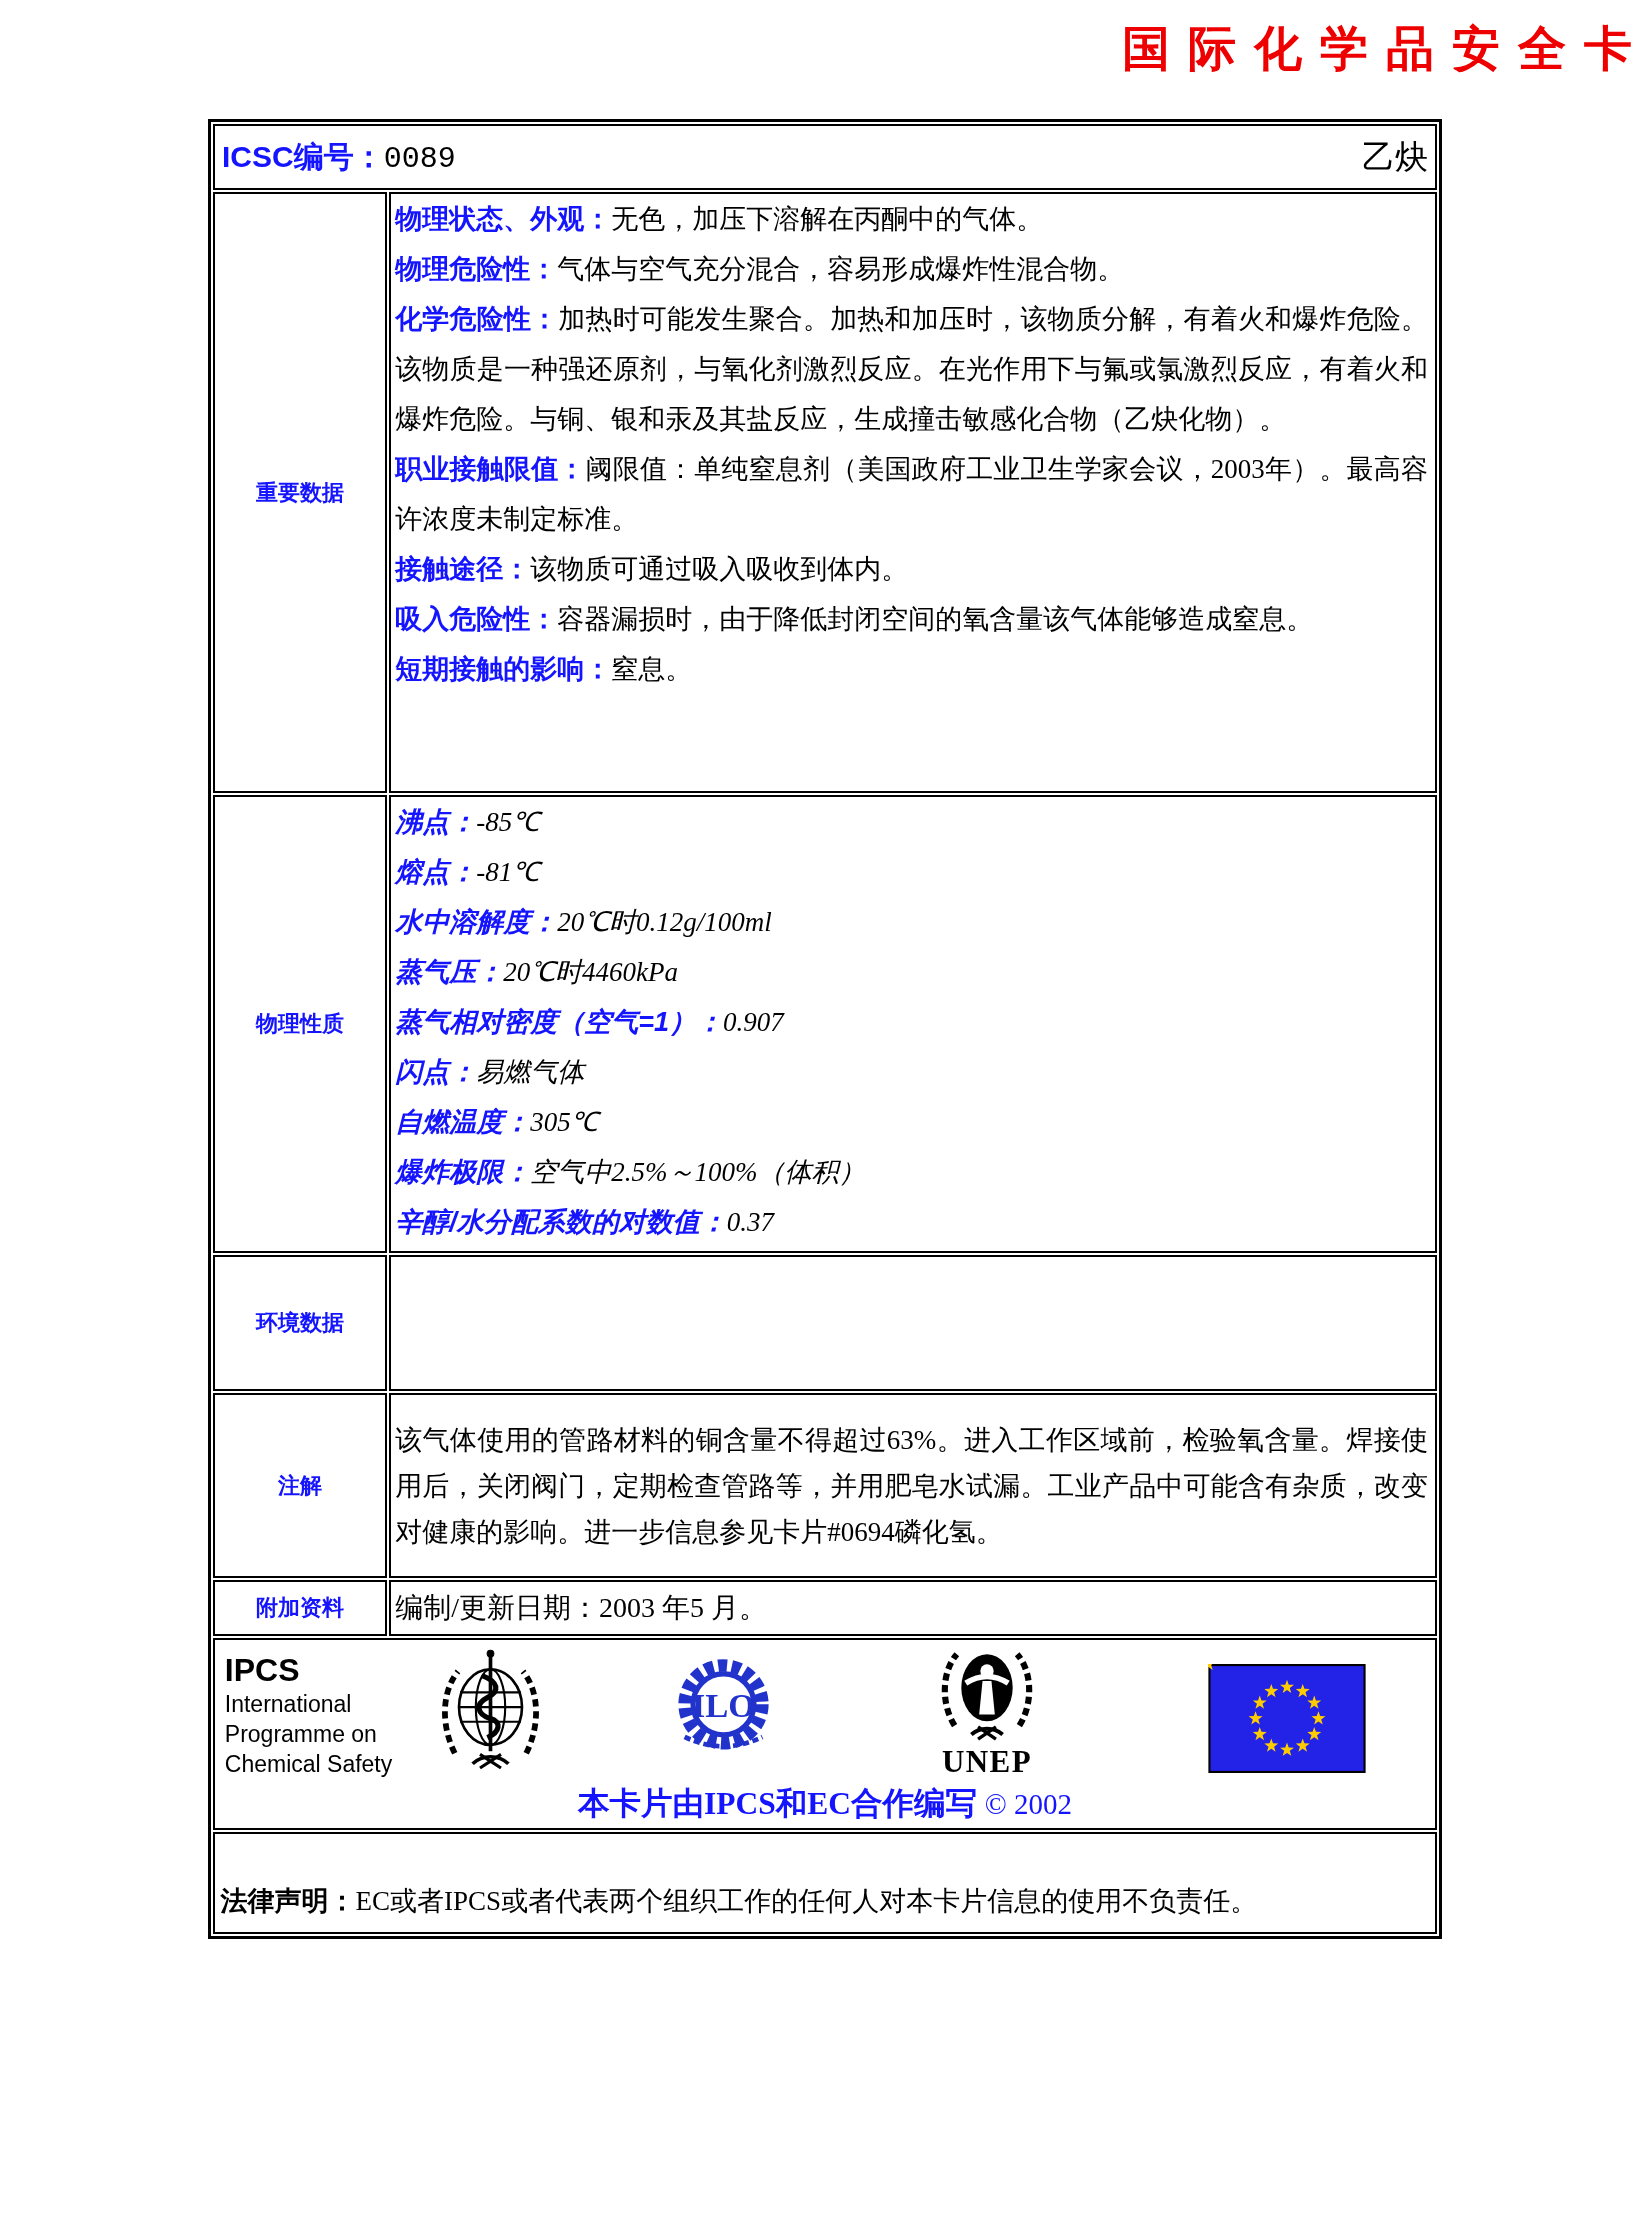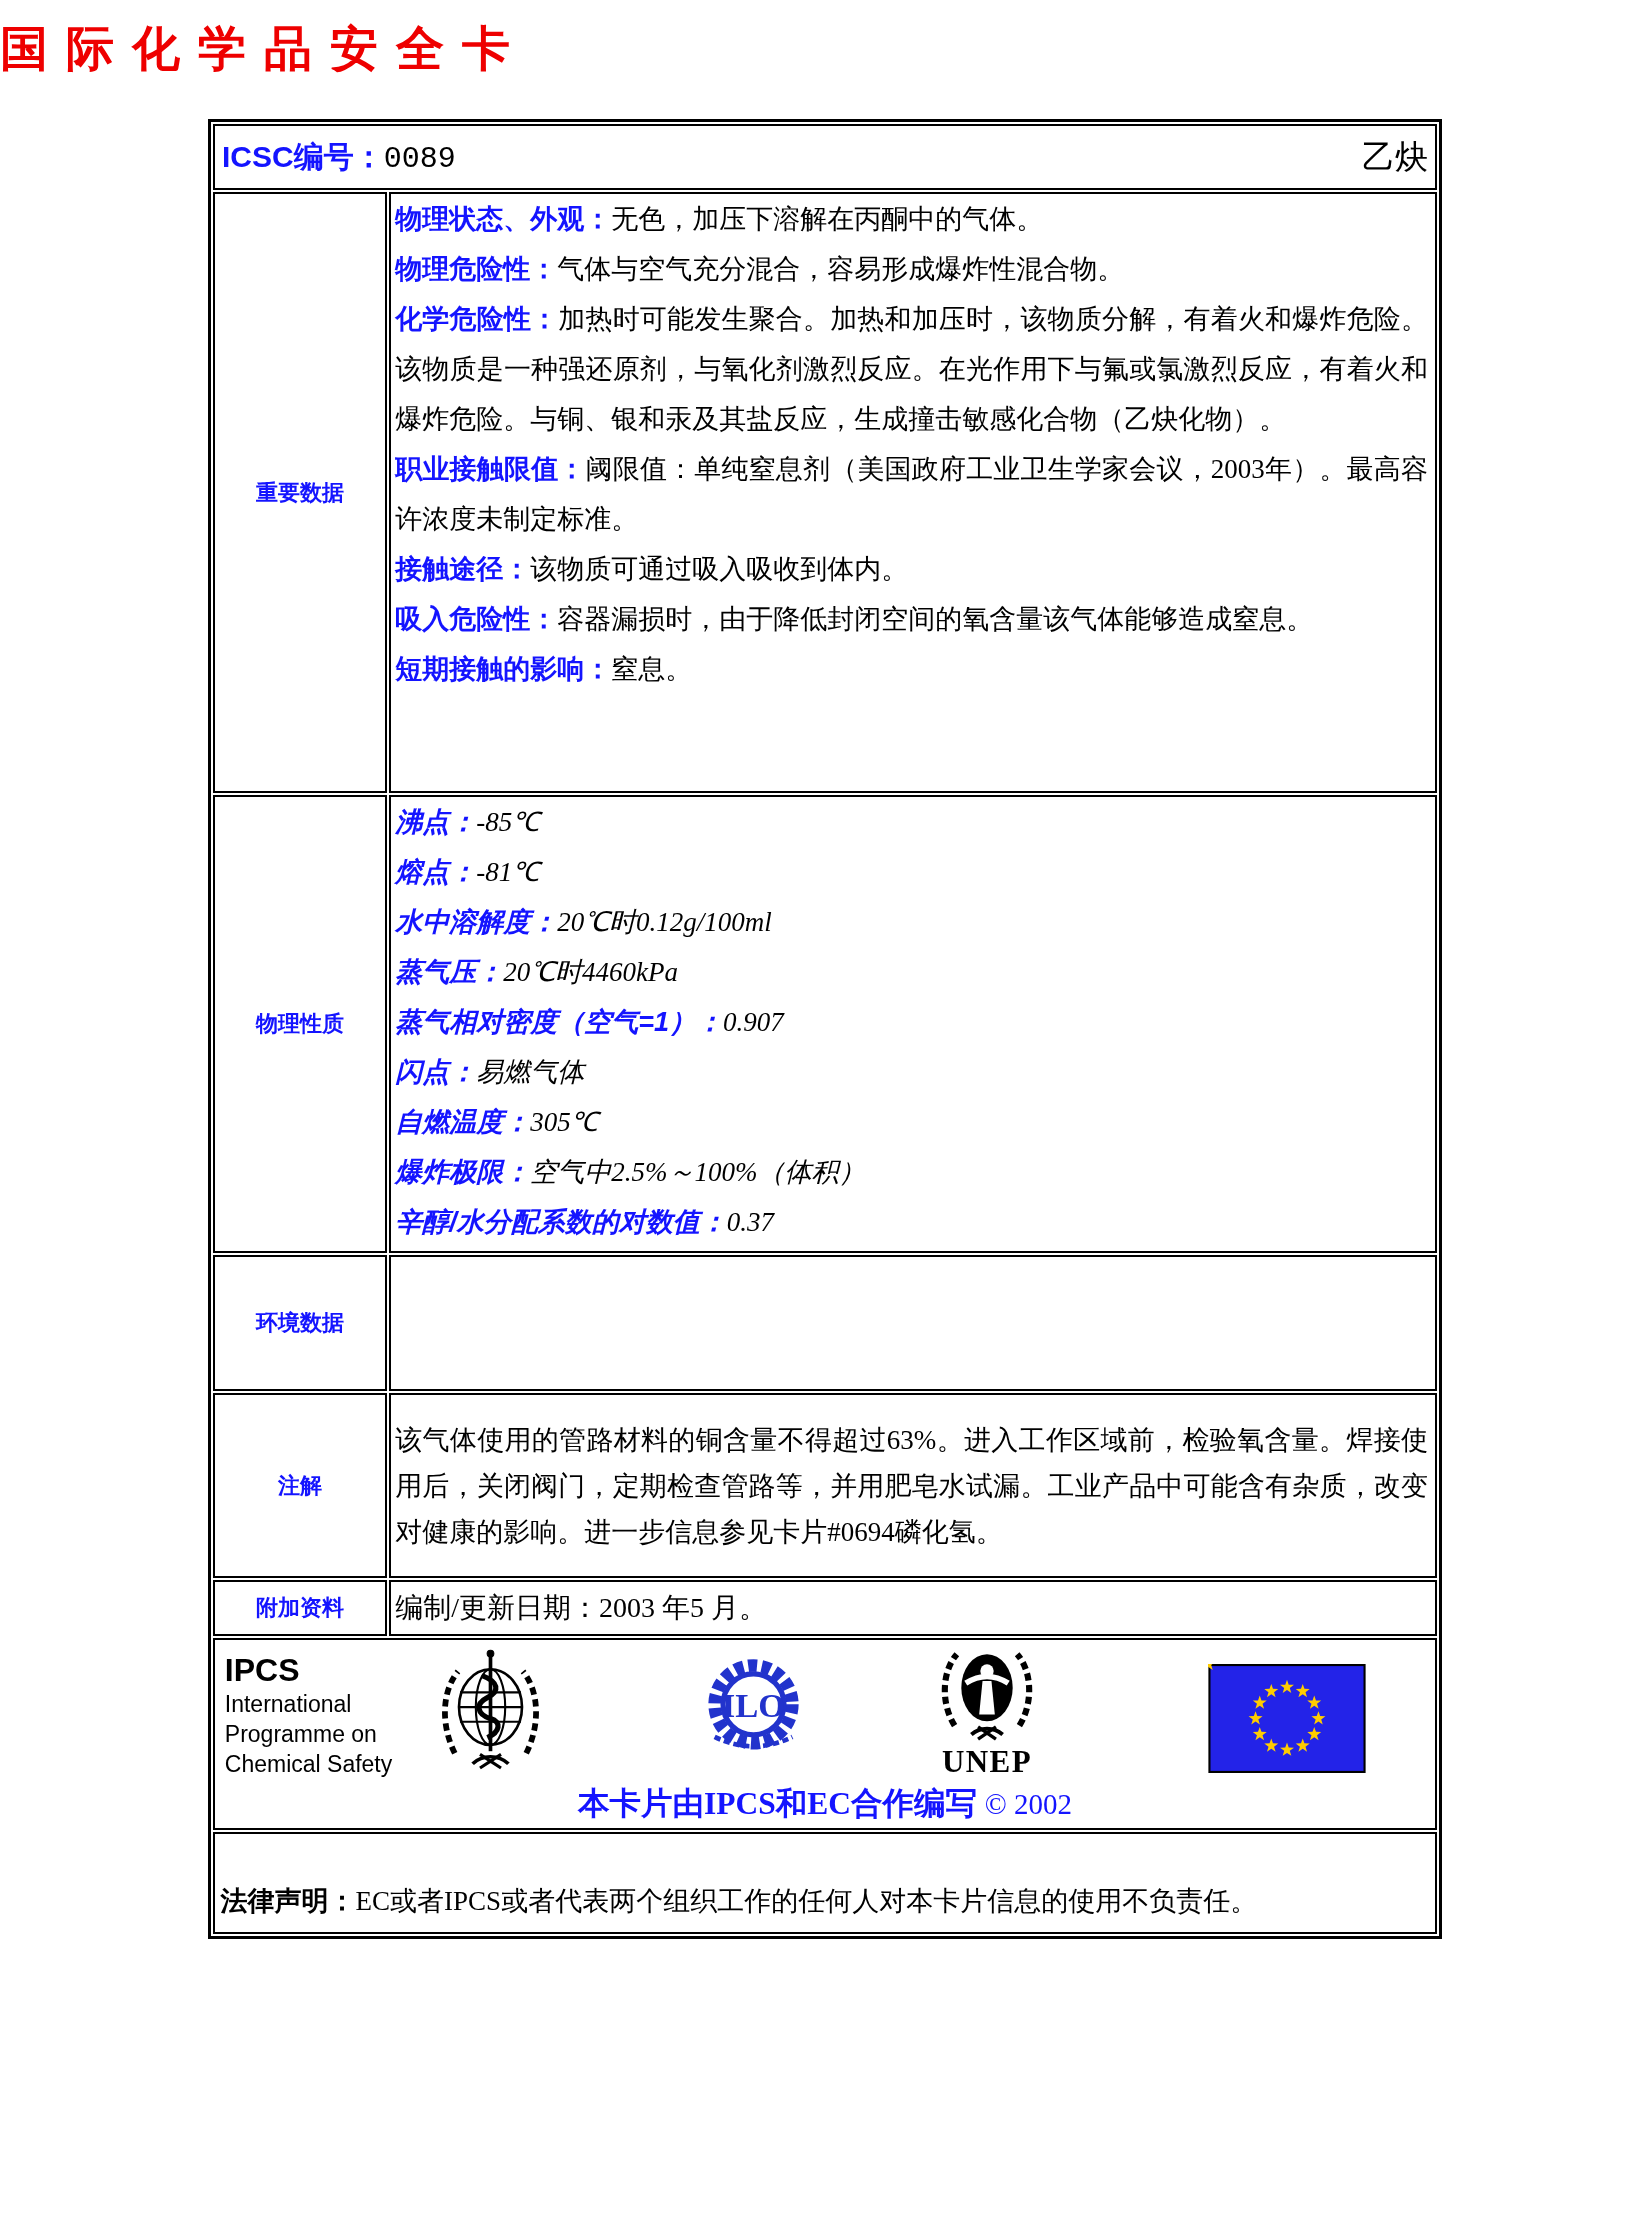--- a/index.html
+++ b/index.html
@@ -1,19 +1,19 @@
 <!DOCTYPE html>
 <html style="font-size:11.2px"><head>
 <meta charset="utf-8">
 <style>
   html,body{margin:0;padding:0;background:#ffffff;}
   .page{position:relative;width:1650px;height:2239px;background:#ffffff;overflow:hidden;
         font-family:"Liberation Serif", serif;color:#000;}
   
-  .doc-title{margin:0;padding-top:21px;height:64px;text-align:left;
+  .doc-title{margin:0;padding-top:21px;height:64px;text-align:right;
              font-family:"Liberation Serif", serif;font-weight:bold;
              font-size:48px;line-height:56px;letter-spacing:18px;color:#ee0000;}
   
   table.card{margin:34px auto 0 auto;width:1234px;table-layout:fixed;
              border:3.5px solid #000;border-collapse:separate;border-spacing:2.1px;background:#fff;}
   td{border:2.1px solid #000;background:#fff;padding:0;vertical-align:middle;}
   col.c-label{width:174px;}
   
   .r1 td{height:62px;} .r2 td{height:597px;} .r3 td{height:454px;} .r4 td{height:132px;}
   .r5 td{height:181px;} .r6 td{height:52px;} .r7 td{height:188px;} .r8 td{height:63px;}
@@ -35,21 +35,21 @@
   .chem-name{font-size:33px;color:#000;}
   
   .addl-text{margin:0;font-size:28px;line-height:52px;}
   
   .ipcs-cell{position:relative;height:188px;}
   .ipcs-block{position:absolute;left:9.8px;top:11.2px;font-family:"Liberation Sans", sans-serif;color:#000;}
   .ipcs-acronym{font-weight:bold;font-size:32px;line-height:38px;}
   .ipcs-line{font-size:23px;line-height:30px;}
   .logo{position:absolute;}
   .logo-who{left:223px;top:5.6px;}
-  .logo-ilo{left:486px;top:15.4px;}
+  .logo-ilo{left:456px;top:15.4px;}
   .logo-unep{left:716px;top:2.8px;text-align:center;}
   .unep-caption{font-family:"Liberation Serif", serif;font-weight:bold;font-size:31px;
                 line-height:31px;letter-spacing:1.4px;color:#000;margin-top:-4.2px;}
   .logo-eu{left:993px;top:24px;}
   .credit-line{position:absolute;left:0;right:0;bottom:2.8px;text-align:center;
                color:#1414ff;font-family:"Liberation Serif", serif;font-weight:bold;font-size:31.5px;}
   .credit-copy{font-weight:normal;font-size:29px;}
   
   .legal-row{display:flex;align-items:center;height:63px;padding:0 5.6px;margin-top:35px;}
   .legal-label{color:#000;font-family:"Liberation Sans", sans-serif;font-weight:bold;font-size:27px;white-space:nowrap;}

